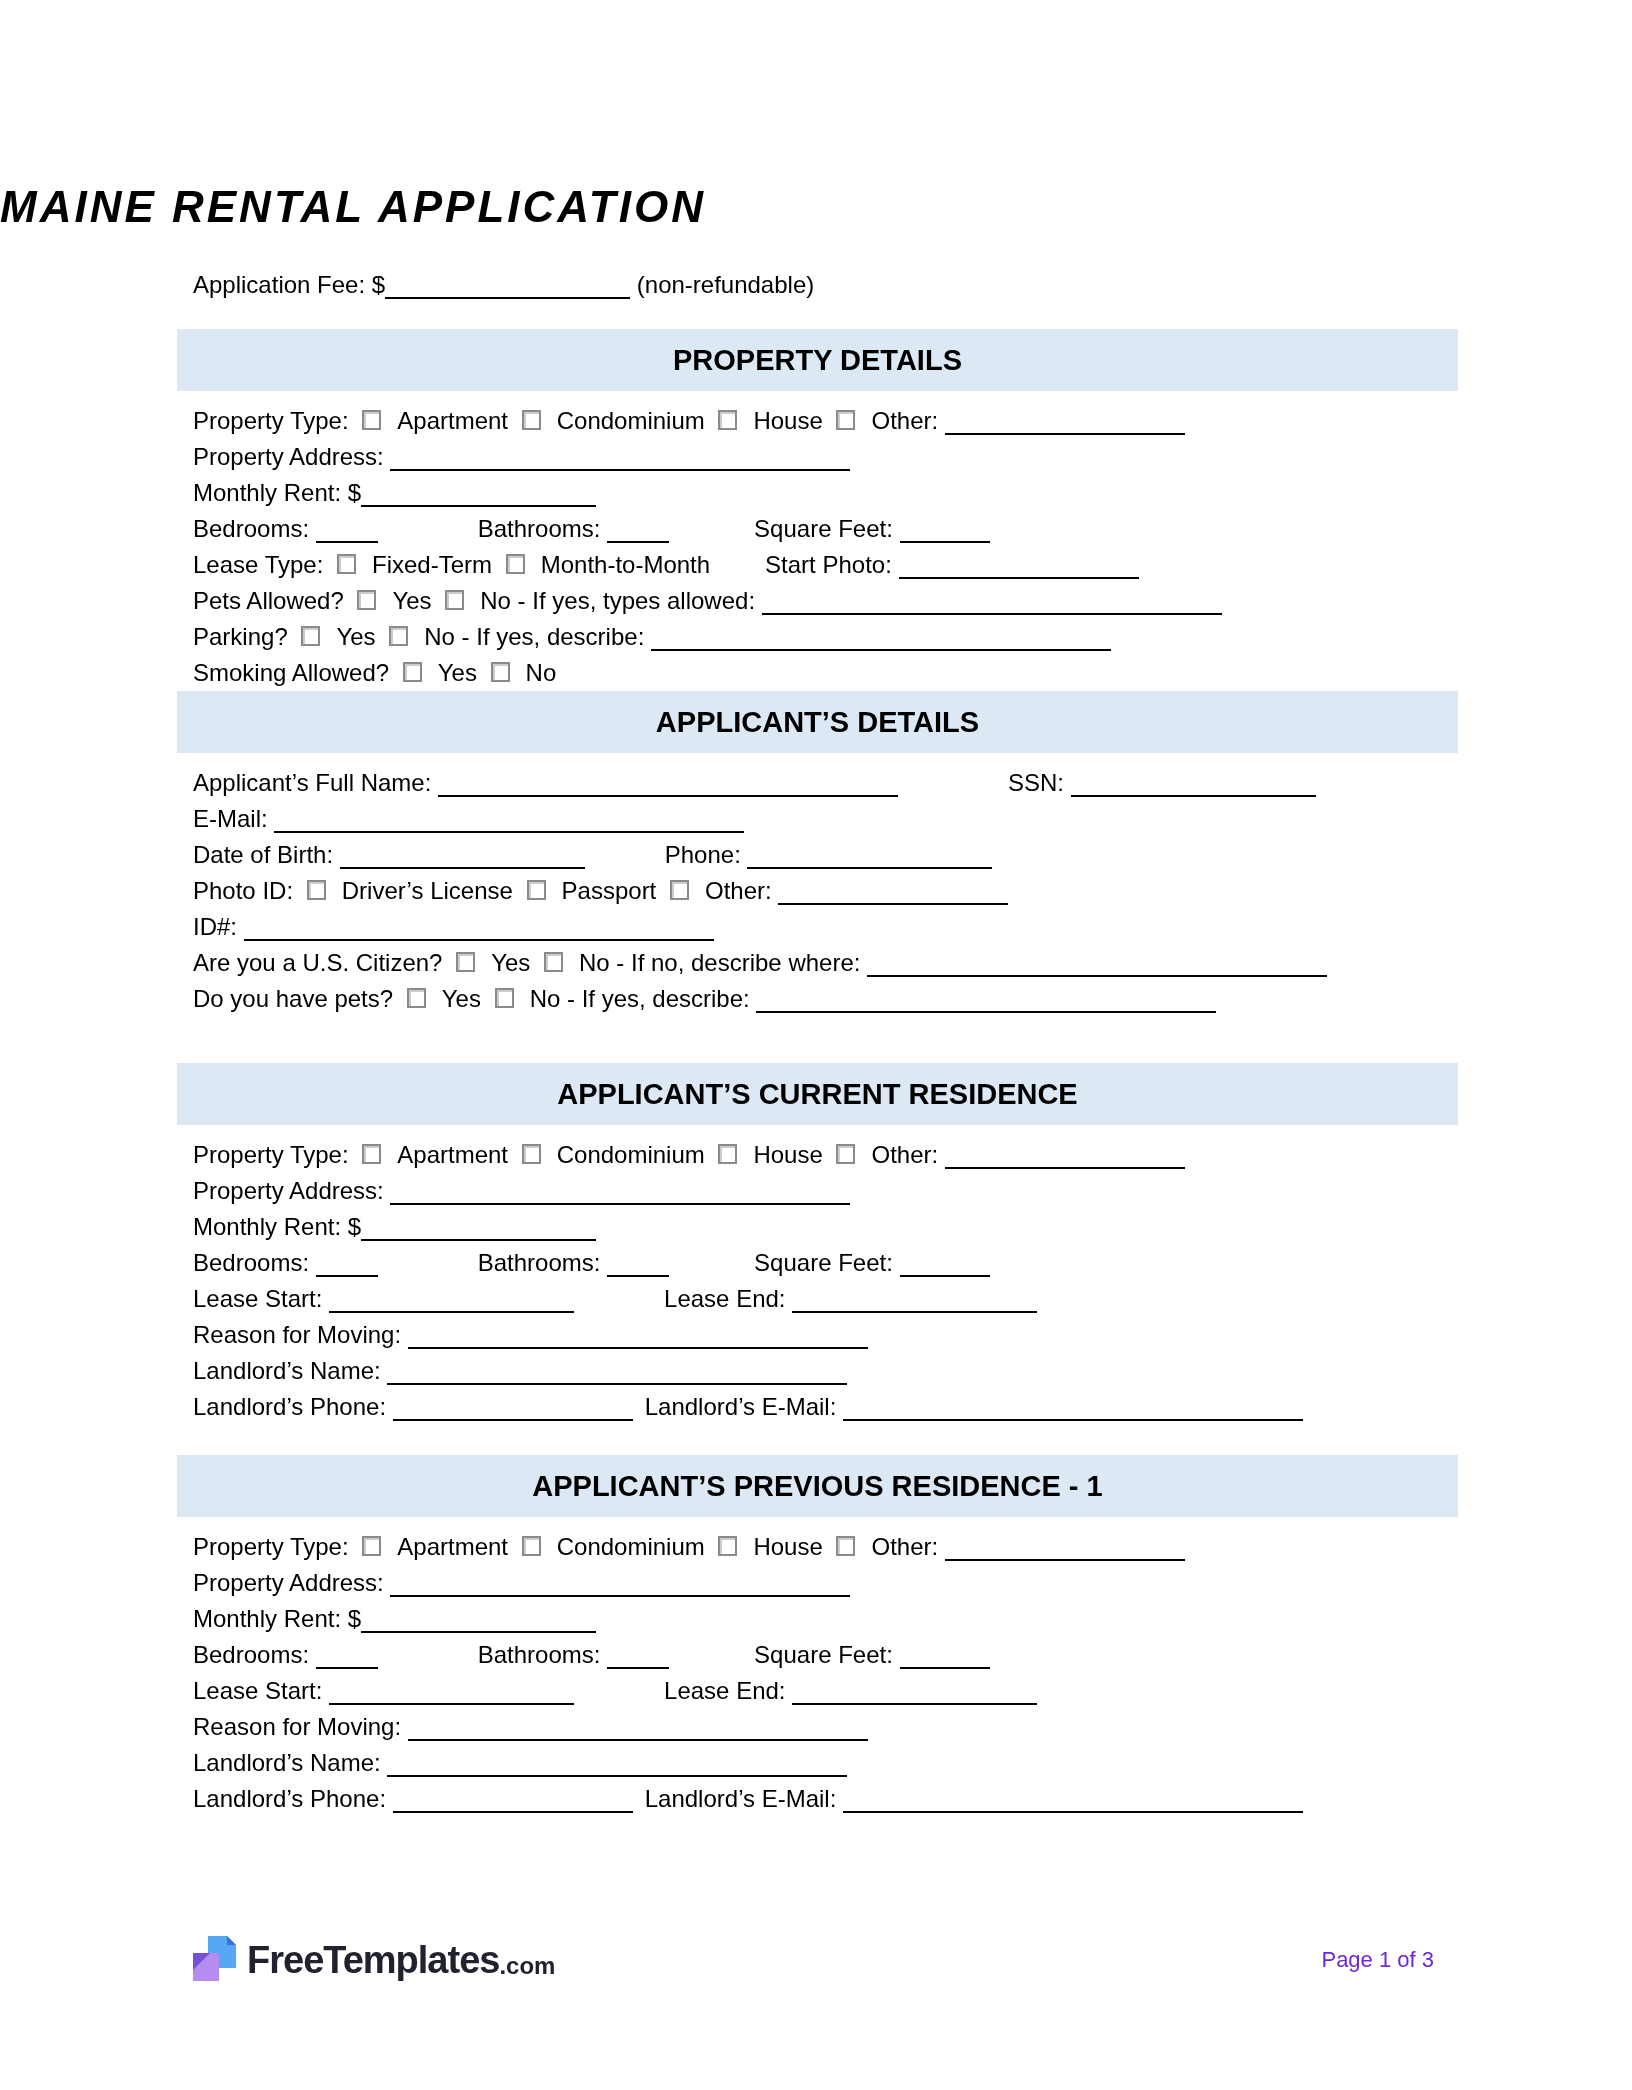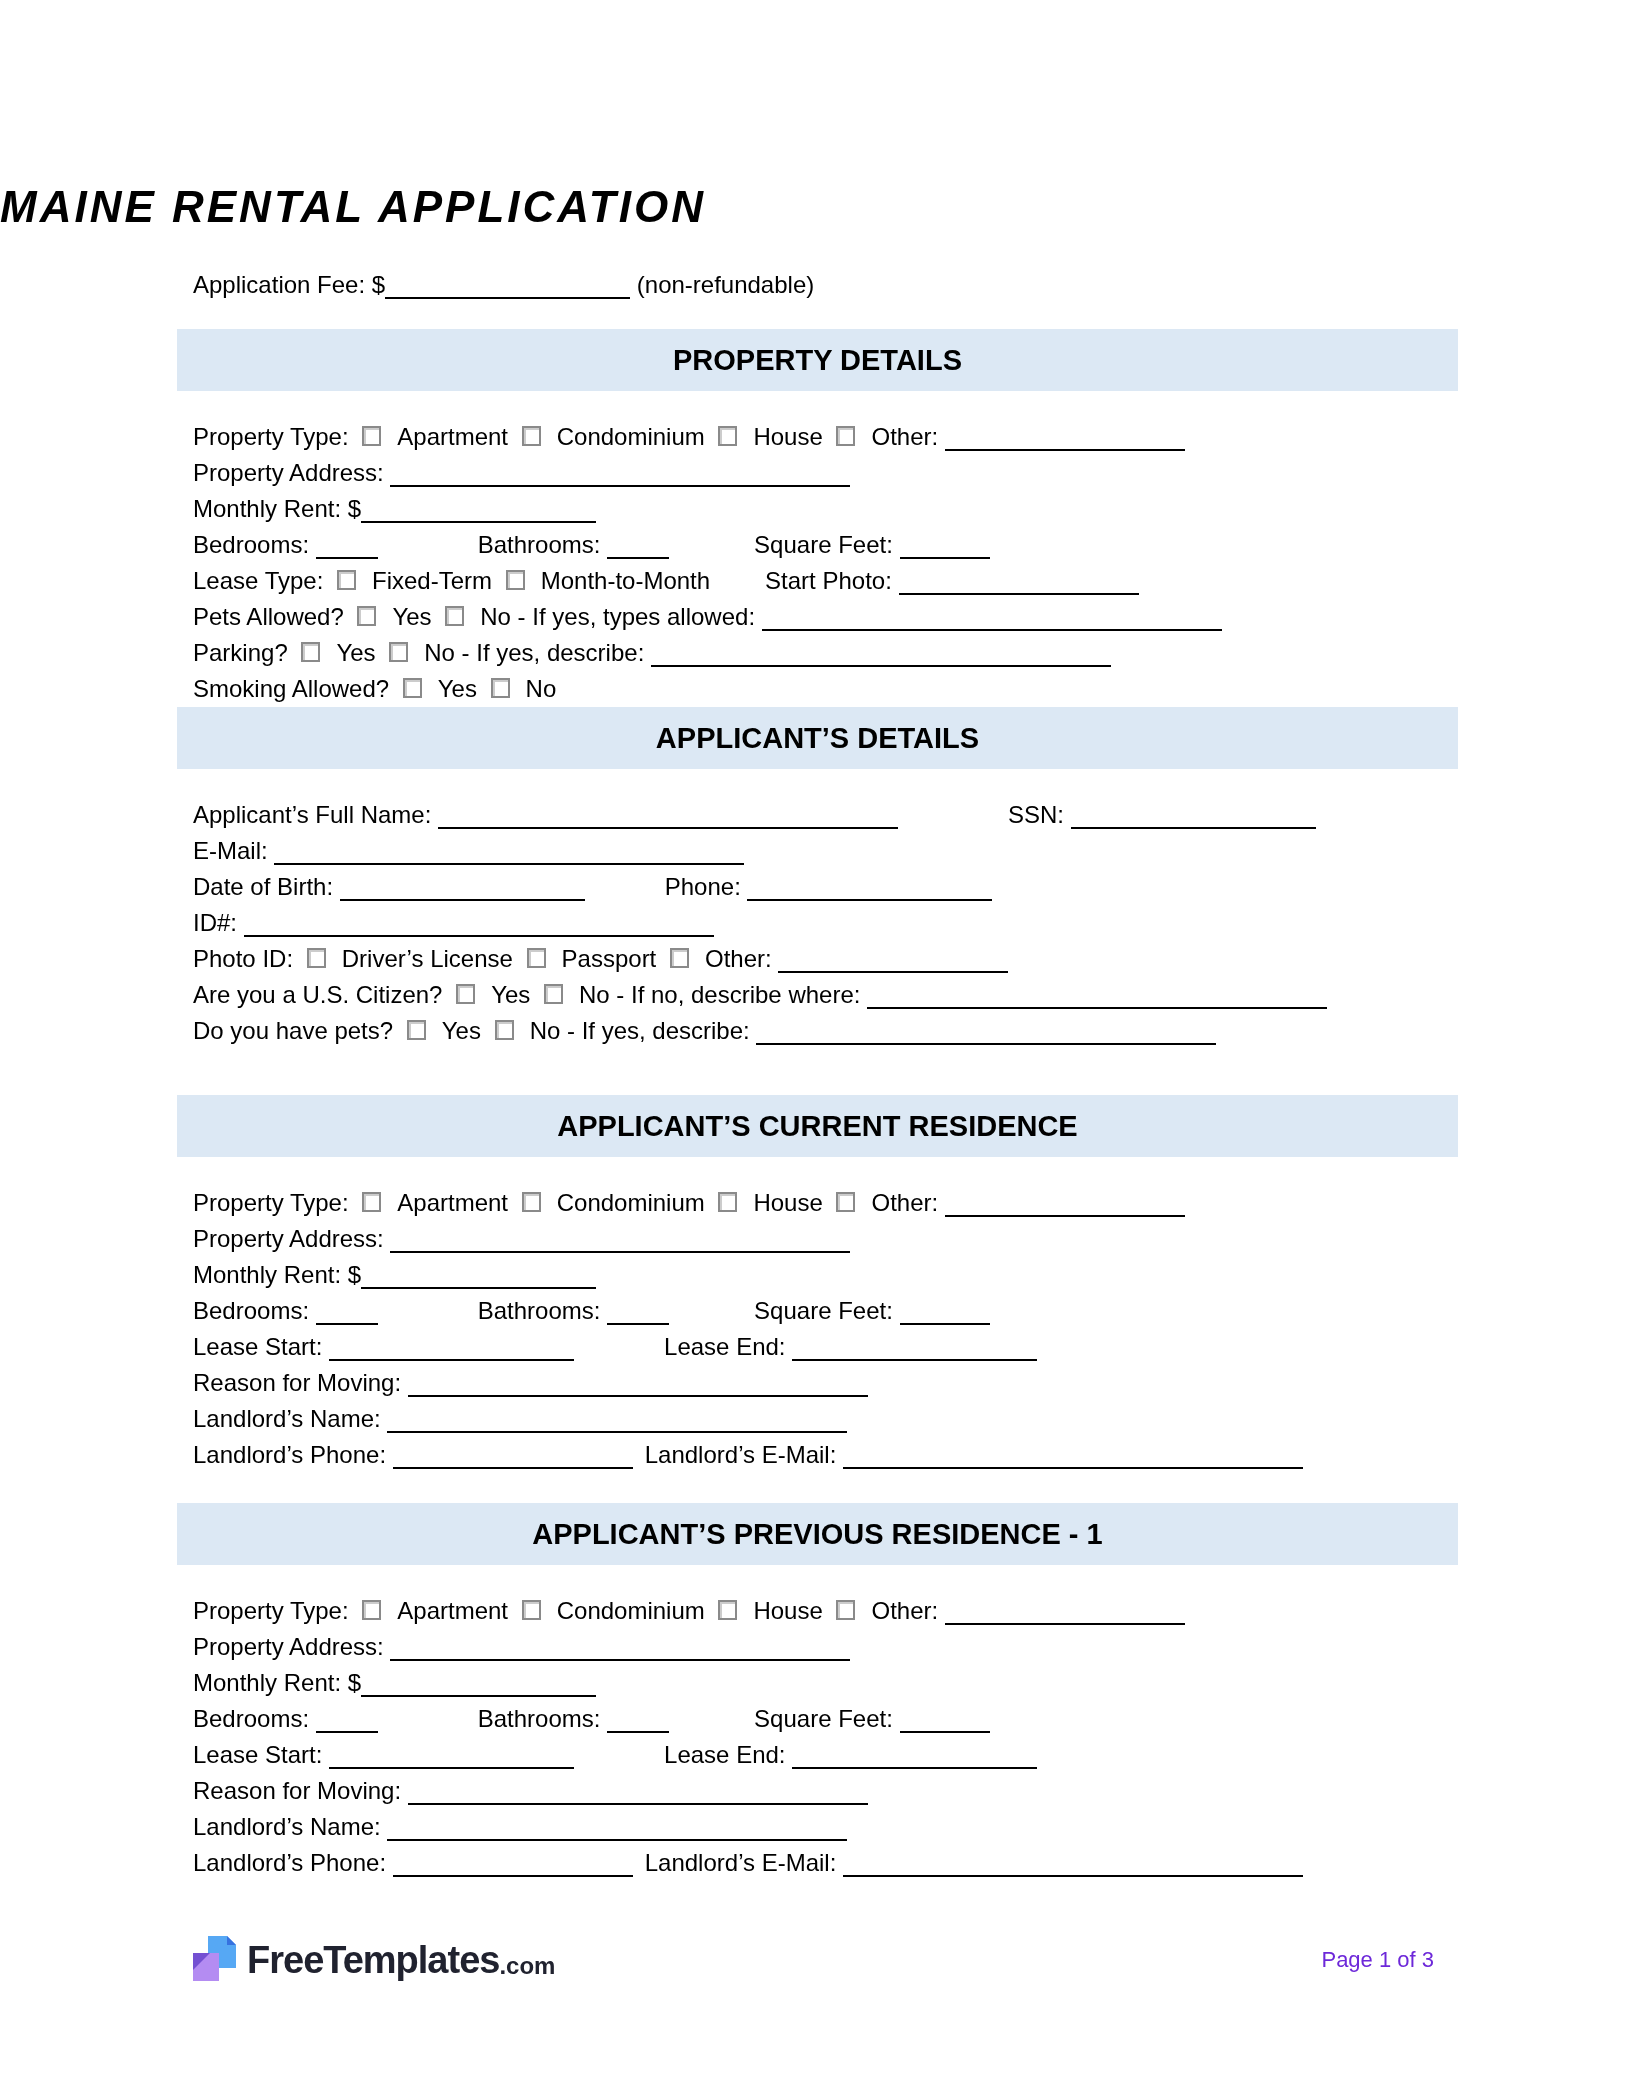--- a/index.html
+++ b/index.html
@@ -44,21 +44,21 @@
     background:var(--bar);
     text-align:center;
     font-weight:bold;
     font-size:29px;
   }
   .bar-1{margin-top:26px;}
   .bar-2{}
   .bar-3{margin-top:46px;}
   .bar-4{margin-top:30px;}
   .rows{
-    padding-top:28px;
+    padding-top:12px;
     margin:0 150px 0 193px;
   }
   .t{}
   .cb{
     display:inline-block;
     width:15px;
     height:16px;
     border:2px solid var(--cbb);
     background:#ffffff;
     box-shadow:inset 1px 1px 0 1px #cccccc;
@@ -130,22 +130,22 @@
           <div class="row"><span class="t">Parking? </span><span class="cb"></span><span class="t">Yes </span><span class="cb"></span><span class="t">No - If yes, describe: </span><span class="bl" style="width: 460px;"></span></div>
           <div class="row"><span class="t">Smoking Allowed? </span><span class="cb"></span><span class="t">Yes </span><span class="cb"></span><span class="t">No</span></div>
         </div>
       </section>
       <section>
         <div class="bar bar-2">APPLICANT’S DETAILS</div>
         <div class="rows">
           <div class="row"><span class="t">Applicant’s Full Name: </span><span class="bl" style="width: 460px;"></span><span class="gap" style="width: 110px;"></span><span class="t">SSN: </span><span class="bl" style="width: 245px;"></span></div>
           <div class="row"><span class="t">E-Mail: </span><span class="bl" style="width: 470px;"></span></div>
           <div class="row"><span class="t">Date of Birth: </span><span class="bl" style="width: 245px;"></span><span class="gap" style="width: 80px;"></span><span class="t">Phone: </span><span class="bl" style="width: 245px;"></span></div>
+          <div class="row"><span class="t">Photo ID: </span><span class="cb"></span><span class="t">Driver’s License </span><span class="cb"></span><span class="t">Passport </span><span class="cb"></span><span class="t">Other: </span><span class="bl" style="width: 230px;"></span></div>
           <div class="row"><span class="t">ID#: </span><span class="bl" style="width: 470px;"></span></div>
-          <div class="row"><span class="t">Photo ID: </span><span class="cb"></span><span class="t">Driver’s License </span><span class="cb"></span><span class="t">Passport </span><span class="cb"></span><span class="t">Other: </span><span class="bl" style="width: 230px;"></span></div>
           <div class="row"><span class="t">Are you a U.S. Citizen? </span><span class="cb"></span><span class="t">Yes </span><span class="cb"></span><span class="t">No - If no, describe where: </span><span class="bl" style="width: 460px;"></span></div>
           <div class="row"><span class="t">Do you have pets? </span><span class="cb"></span><span class="t">Yes </span><span class="cb"></span><span class="t">No - If yes, describe: </span><span class="bl" style="width: 460px;"></span></div>
         </div>
       </section>
       <section>
         <div class="bar bar-3">APPLICANT’S CURRENT RESIDENCE</div>
         <div class="rows">
           <div class="row"><span class="t">Property Type: </span><span class="cb"></span><span class="t">Apartment </span><span class="cb"></span><span class="t">Condominium </span><span class="cb"></span><span class="t">House </span><span class="cb"></span><span class="t">Other: </span><span class="bl" style="width: 240px;"></span></div>
           <div class="row"><span class="t">Property Address: </span><span class="bl" style="width: 460px;"></span></div>
           <div class="row"><span class="t">Monthly Rent: $</span><span class="bl" style="width: 235px;"></span></div>

